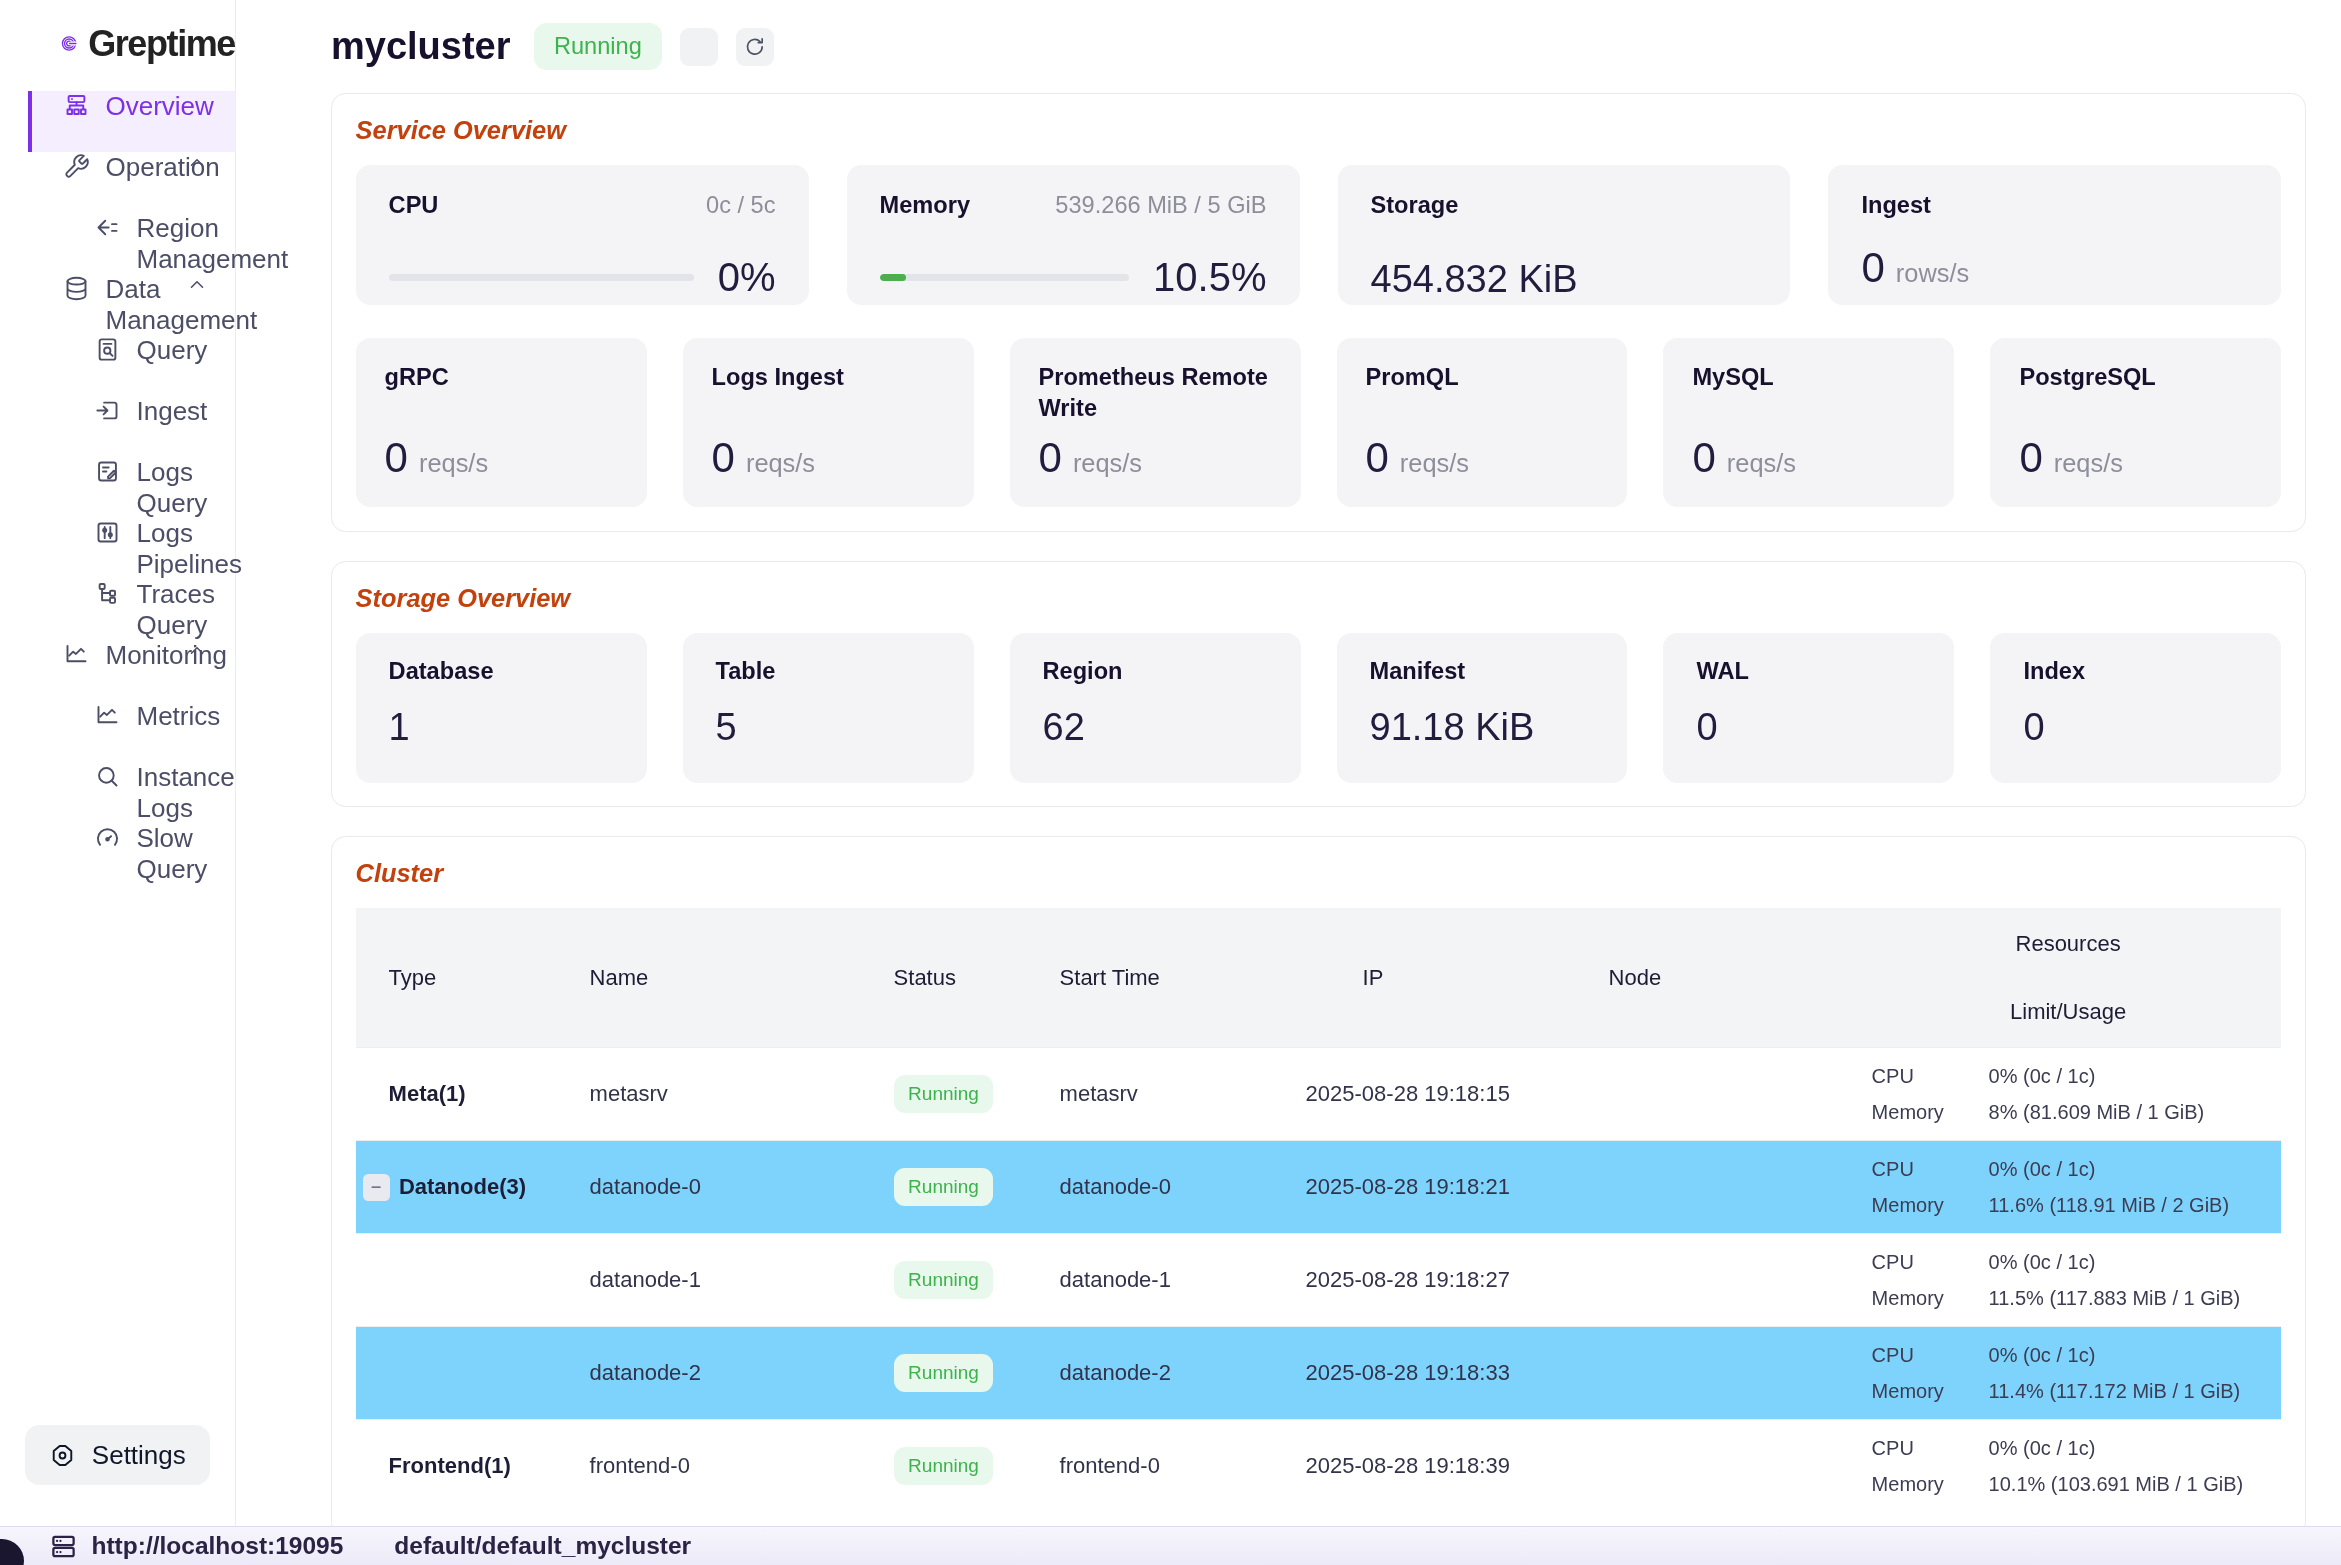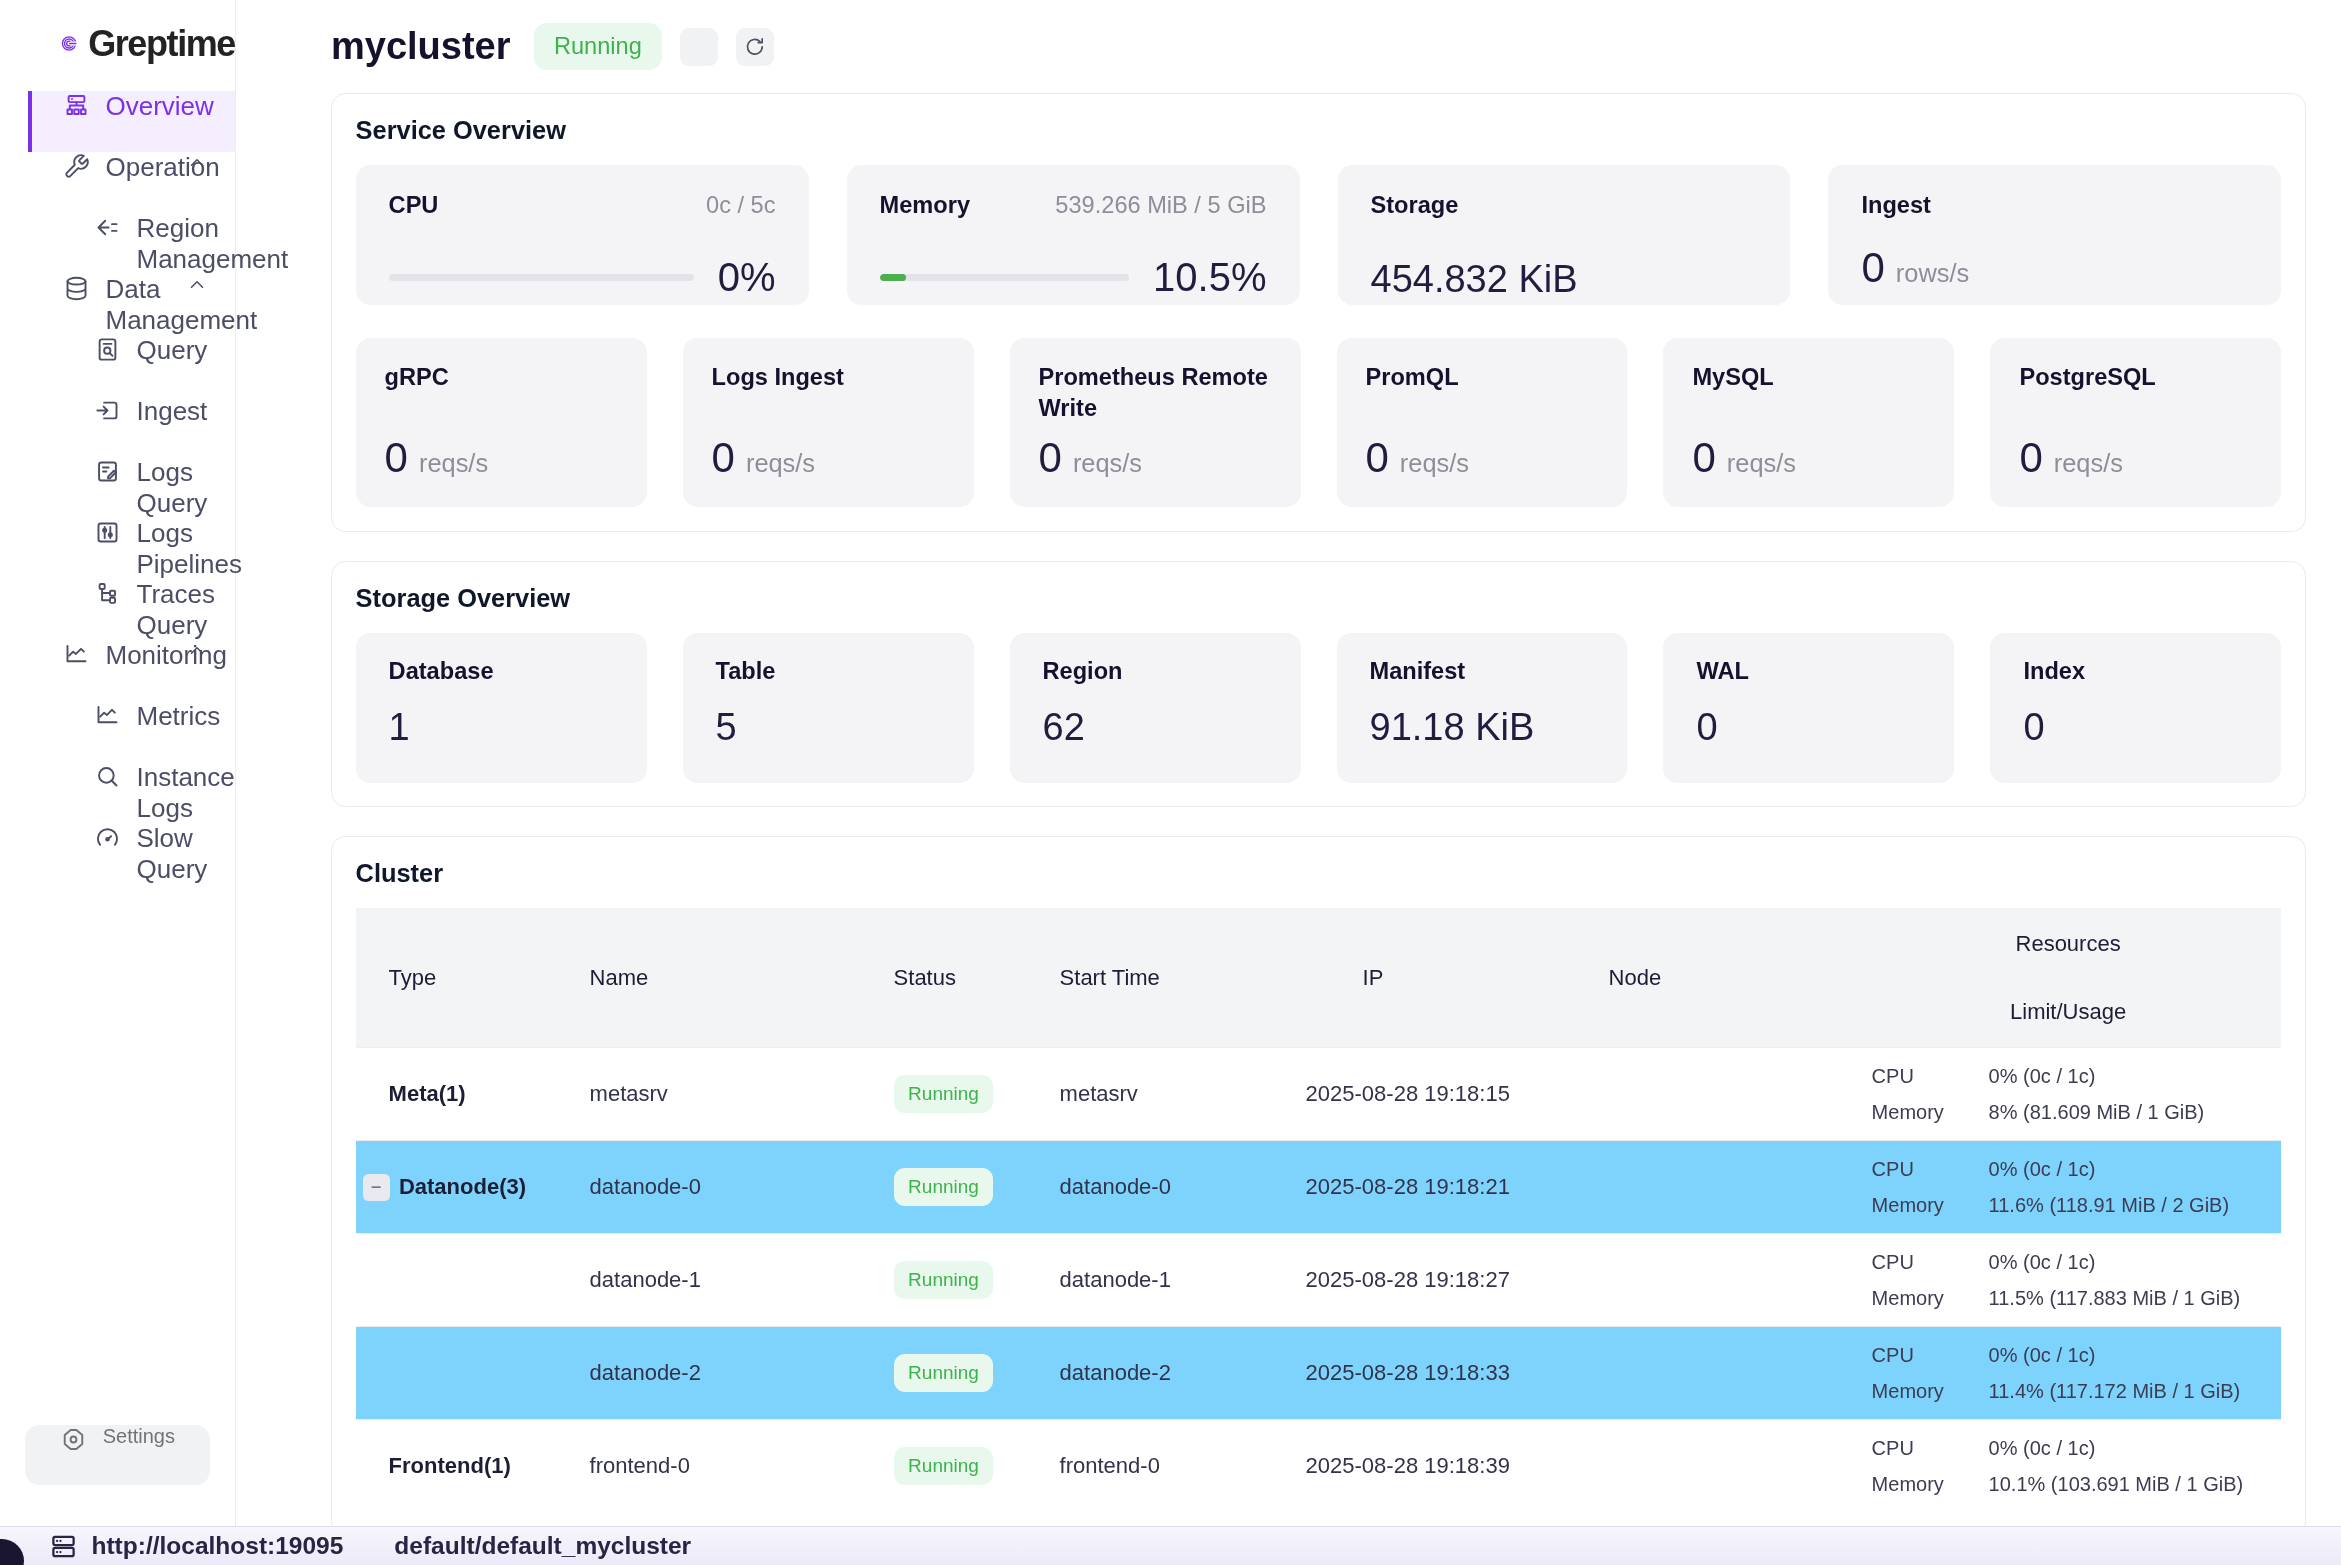--- a/index.html
+++ b/index.html
@@ -12,34 +12,34 @@
   .logo-row { display:flex; align-items:center; gap:11px; padding:20px 0 23.6px 33px; }
   .logo-text { font-size:36px; font-weight:800; color:#232323; letter-spacing:-1.4px; }
   .nav-item { height:61px; display:flex; align-items:flex-start; gap:14.5px;
     padding-left:34px; font-size:26px; color:#4b4e66; position:relative; cursor:pointer; }
   .nav-item.child { padding-left:65px; }
   .nav-item.active { background:#f4eefe; color:#7c30e8; border-left:4.5px solid #7c30e8; padding-left:30px; }
   .nicon { display:flex; width:29px; height:29px; align-items:center; justify-content:center; flex:none; }
   .chev { position:absolute; right:27px; display:flex; }
   svg.i { fill:none; stroke:currentColor; stroke-width:1.7; stroke-linecap:round; stroke-linejoin:round; }
   .settings-btn { position:absolute; left:24.5px; right:25.4px; bottom:41px; height:60px;
-    background:#f1f2f4; border-radius:14.5px; display:flex; align-items:flex-start; justify-content:center;
-    gap:14.5px; font-size:20px; color:#737373; cursor:pointer; }
+    background:#f1f2f4; border-radius:14.5px; display:flex; align-items:center; justify-content:center;
+    gap:14.5px; font-size:26px; color:#0f172a; cursor:pointer; }
 
   
   .main { position:absolute; left:296px; right:0; top:0; bottom:39px; padding:0 35px; overflow:hidden; }
   .pagehead { height:93px; display:flex; align-items:center; gap:18px; }
   .pagehead h1 { font-size:38px; font-weight:700; color:#17112e; margin-right:5.4px; }
   .badge-lg { background:#e9f8ec; color:#3cb34c; font-size:23.6px; padding:10px 20px; border-radius:12.7px; }
   .icon-btn { width:38px; height:38px; background:#f1f2f3; border-radius:9px;
     display:flex; align-items:center; justify-content:center; color:#4b5263; cursor:pointer; }
 
   .panel { border:0.9px solid #e9e9ef; border-radius:14.5px; background:#fff;
     padding:22px 23.6px 23.6px; margin-bottom:29px; }
-  .panel-title { font-size:25.4px; font-weight:700; color:#0f172a; margin-bottom:20px; }
+  .panel-title { font-size:25.4px; font-weight:700; color:#c2410c; margin-bottom:20px;font-style:italic; }
 
   .cards-4 { display:grid; grid-template-columns:repeat(4,1fr); gap:38px; margin-bottom:33px; }
   .cards-6 { display:grid; grid-template-columns:repeat(6,1fr); gap:36px; }
   .card { background:#f4f4f6; border-radius:14.5px; padding:25.4px 33px; }
   .g-card { height:140px; }
   .card-top { display:flex; justify-content:space-between; align-items:baseline; }
   .card-label { font-size:23.6px; font-weight:700; color:#17112e; line-height:1.35; }
   .card-detail { font-size:23.6px; color:#8e8e9b; }
   .gauge-bottom { display:flex; align-items:center; gap:23.6px; margin-top:33px; }
   .track { flex:1; height:7.3px; background:#e3e4e9; border-radius:3.6px; overflow:hidden; }

